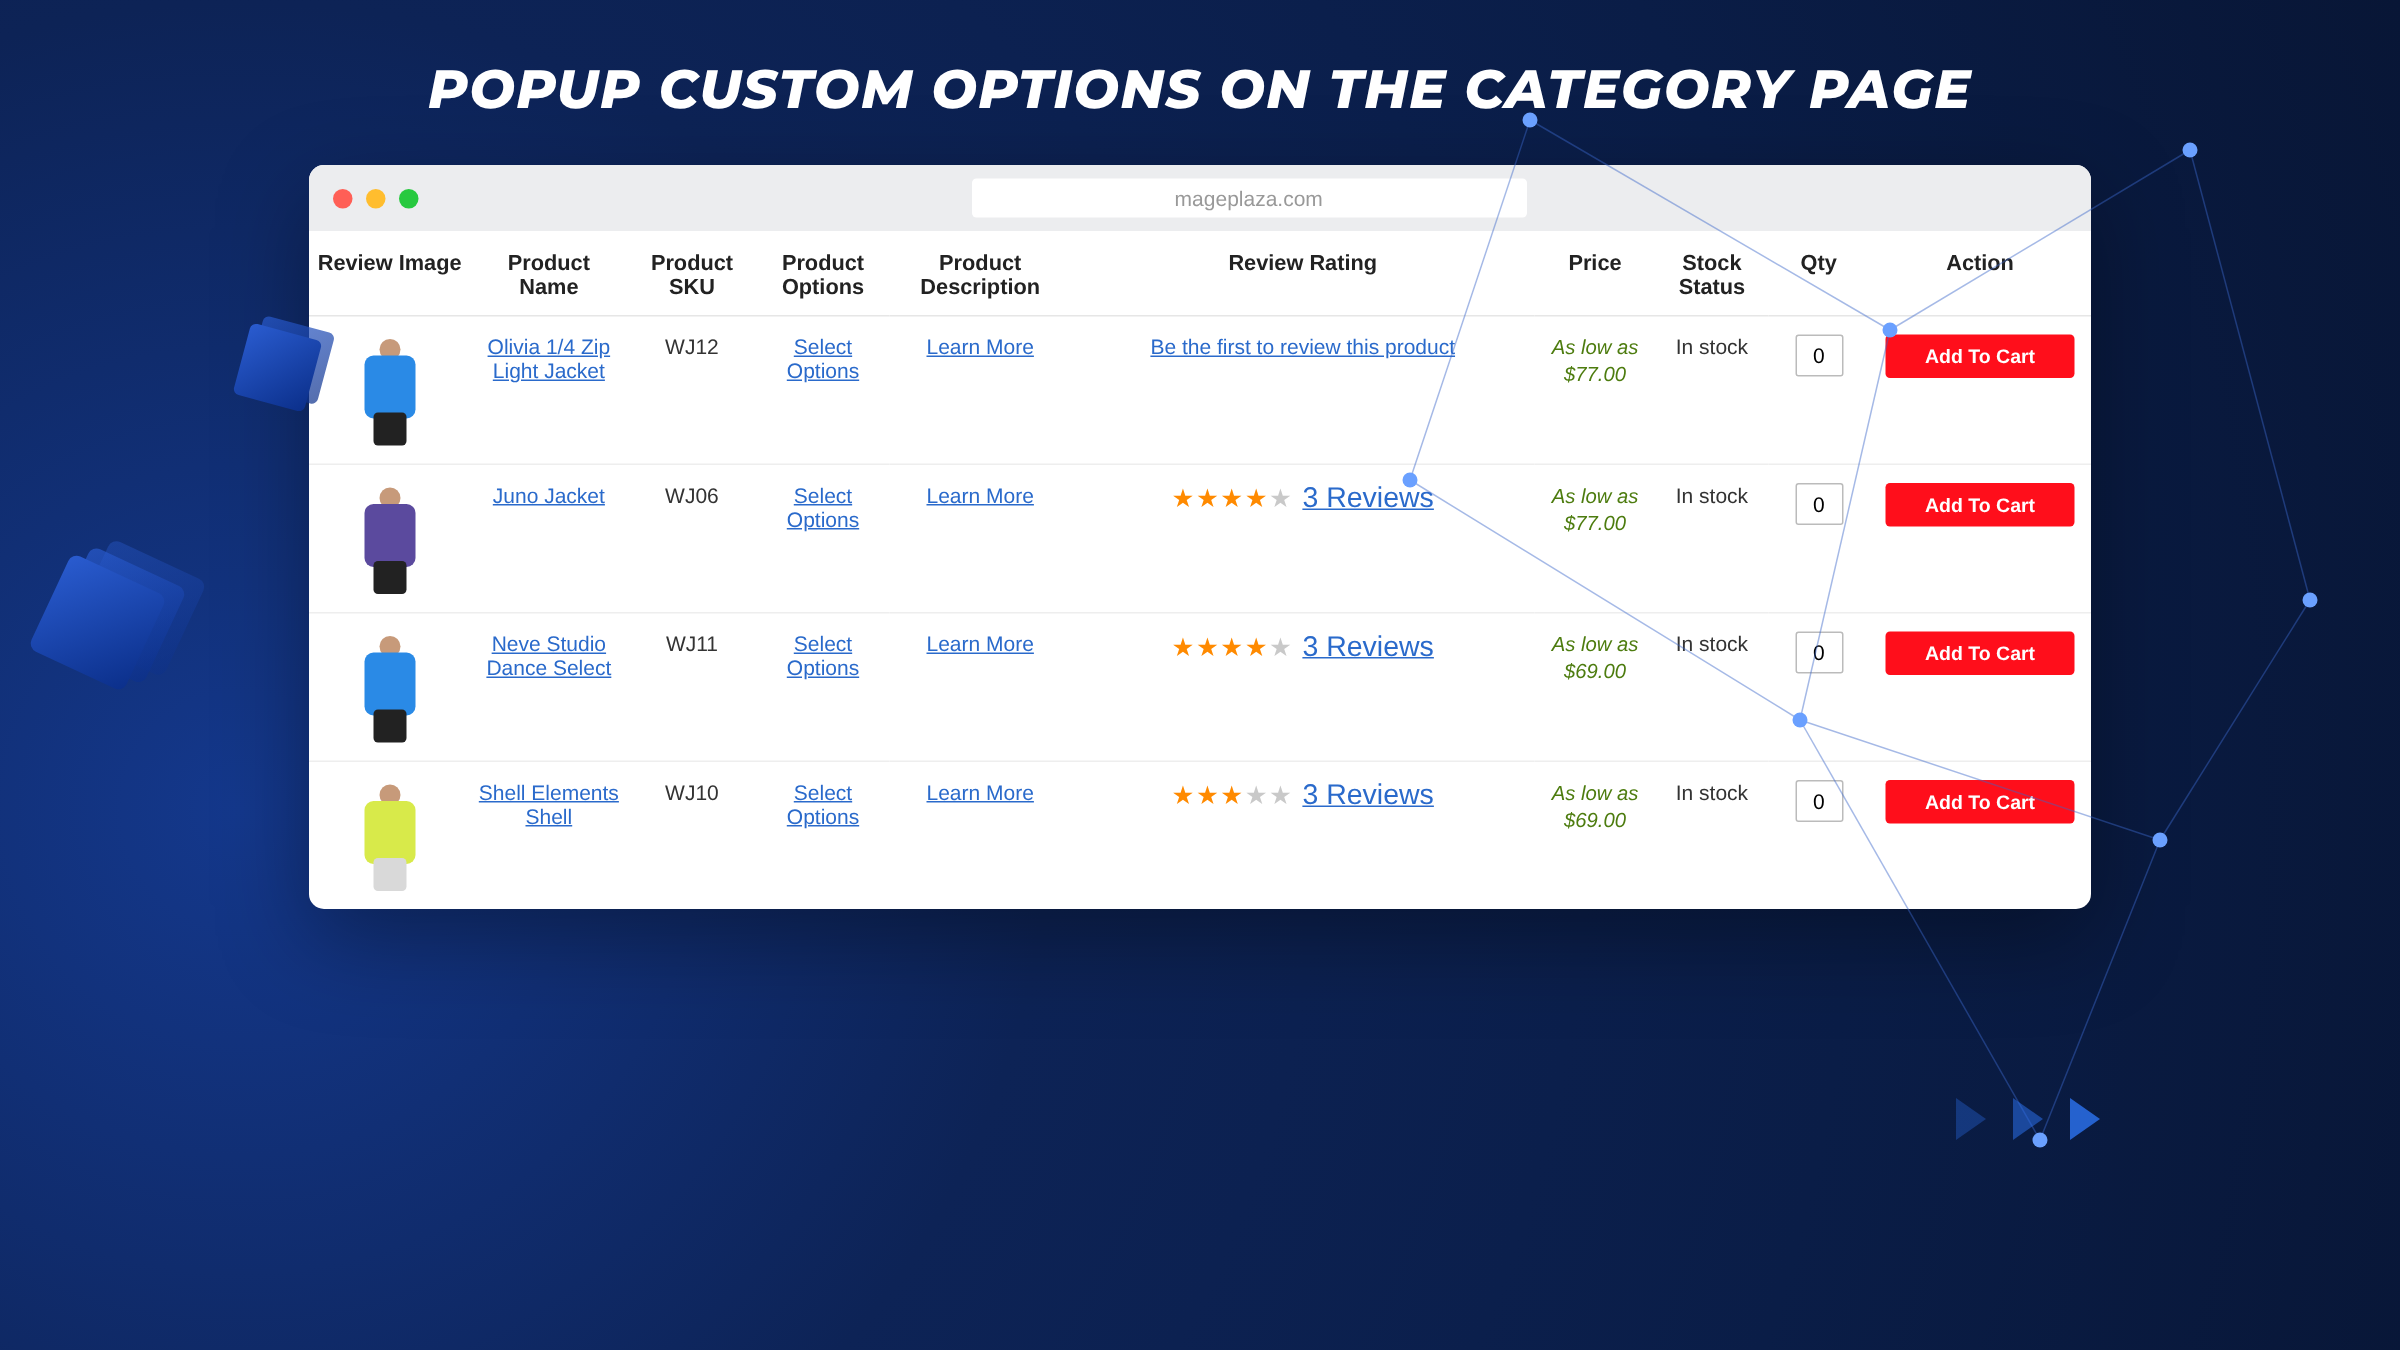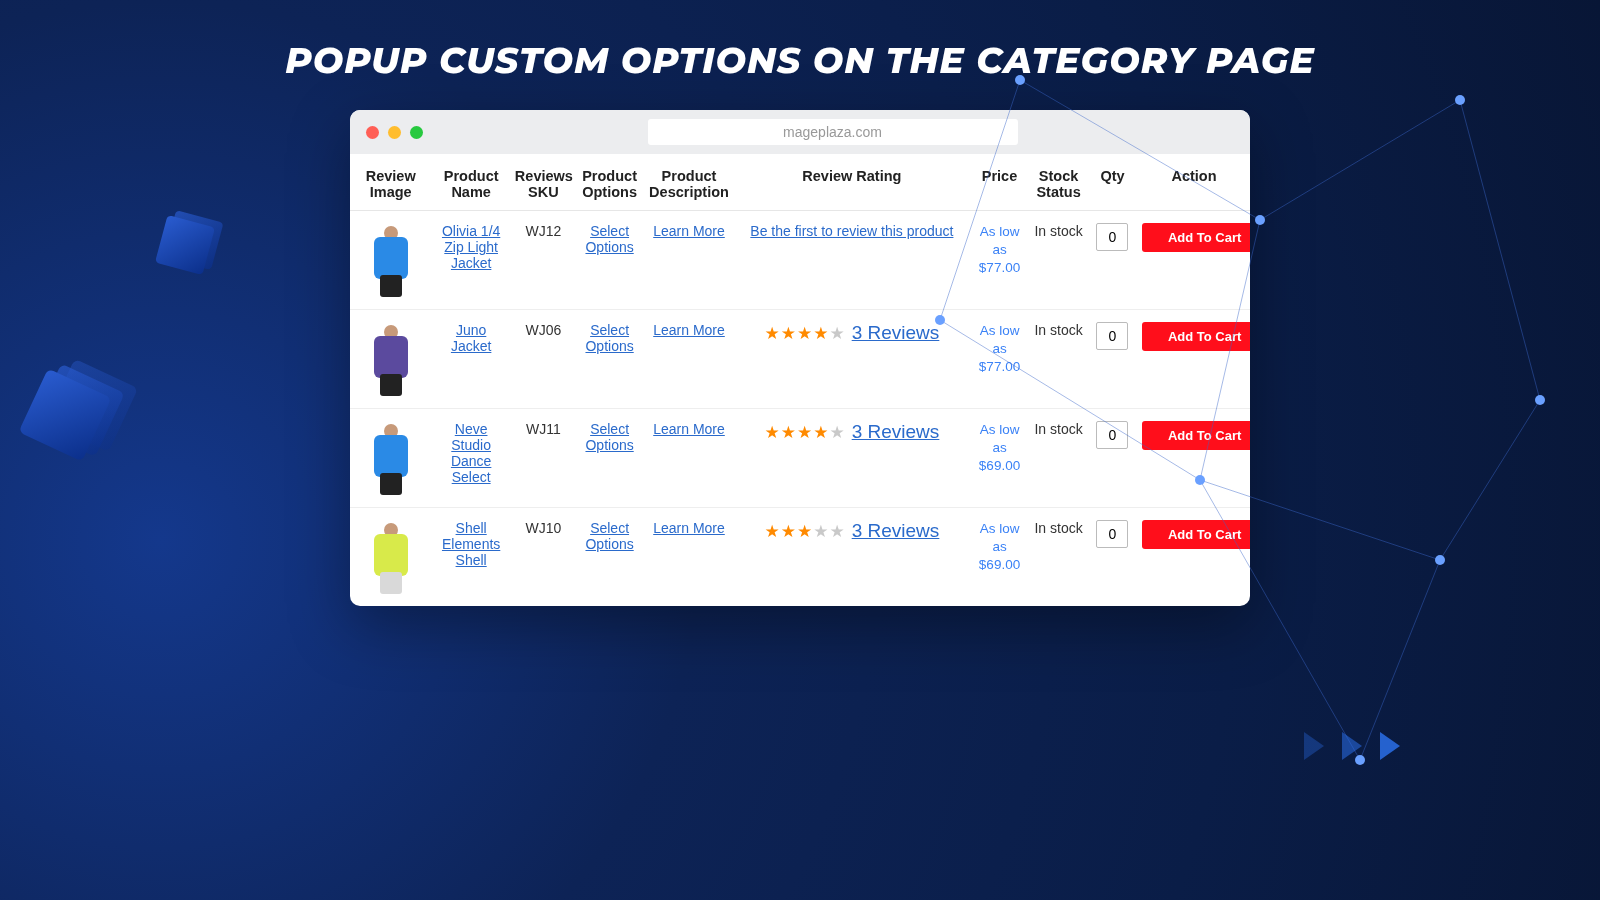--- a/index.html
+++ b/index.html
@@ -25,21 +25,21 @@
     font-size: 36px;
     font-weight: 800;
     letter-spacing: 1px;
     padding-top: 38px;
     text-transform: uppercase;
     font-style: italic;
     font-family: "Montserrat", Arial, sans-serif;
   }
 
   .browser {
-    width: 900px;
+    width: 1188px;
     margin: 28px auto 0;
     background: #fff;
     border-radius: 10px;
     box-shadow: 0 20px 60px rgba(0,0,0,.35);
     color: #333;
     overflow: hidden;
   }
   .browser-bar {
     height: 44px;
     background: #ecedef;
@@ -85,21 +85,21 @@
 
   .link { color:#2a6acb; cursor:pointer;text-decoration:underline; }
   .stars { color:#ff8a00; font-size:17px; letter-spacing:1px; }
   .stars .dim { color:#c9c9c9; }
   .rev-text { color:#2a6acb; margin-left:6px; font-size:19px; }
   .qty-input { width:32px; height:28px; border:1px solid #bbb; border-radius:2px; text-align:center; font-size:14px; }
   .btn-cart {
     background:#ff0e1b; color:#fff; border:none; border-radius:3px; padding:7px 26px;
     font-size:13px; font-weight:600; cursor:pointer; white-space:nowrap;
   }
-  .price-lbl{font-size:13.5px;color:#3b82f6;line-height:1.35;}
+  .price-lbl{font-size:13.5px;color:#4d7c0f;line-height:1.35;font-style:italic;}
 </style>
 </head>
 <body>
 
 <div class="bg-deco">
   <svg width="1600" height="900" style="left:900px;top:0">
     <g stroke="#3a66c9" stroke-width="1" opacity="0.45">
       <line x1="120" y1="80" x2="360" y2="220"></line>
         <line x1="360" y1="220" x2="560" y2="100"></line>
       <line x1="360" y1="220" x2="300" y2="480"></line>
@@ -160,21 +160,21 @@
         <col class="col-rev">
         <col class="col-price">
         <col class="col-stock">
       <col class="col-qty">
         <col class="col-act">
     </colgroup>
     <thead>
       <tr>
         <th>Review Image</th>
         <th>Product Name</th>
-        <th>Reviews SKU</th>
+        <th>Product SKU</th>
         <th>Product Options</th>
         <th>Product Description</th>
         <th>Review Rating</th>
         <th>Price</th>
         <th>Stock Status</th>
         <th>Qty</th>
         <th>Action</th>
       </tr>
     </thead>
     <tbody id="tbody">

